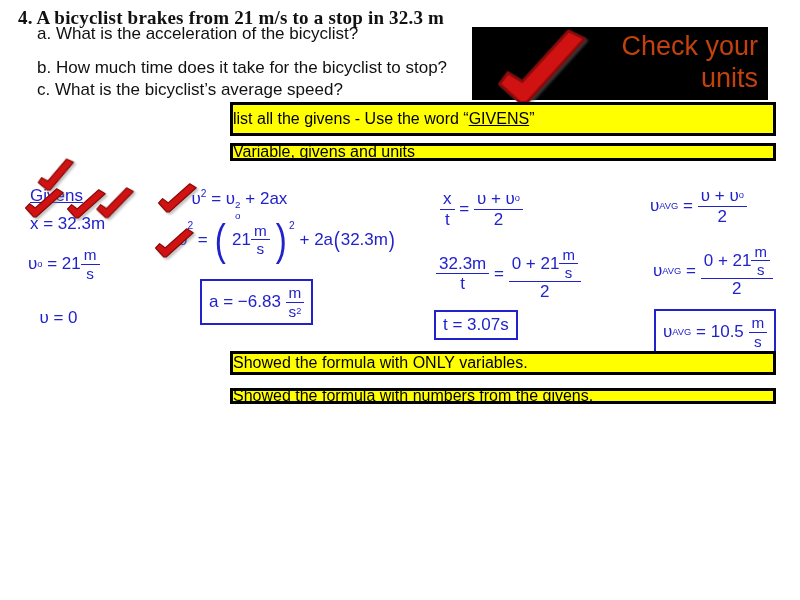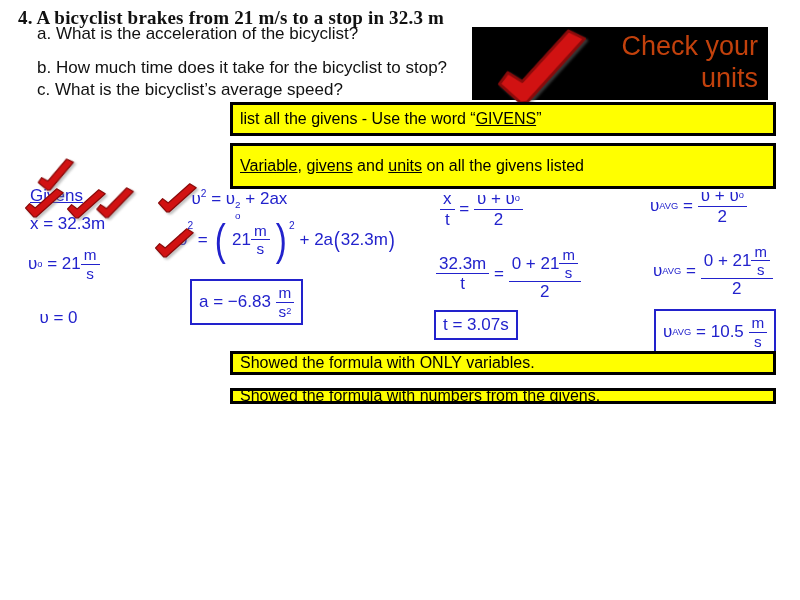--- a/index.html
+++ b/index.html
@@ -32,21 +32,21 @@
 
   
   .ck { position:absolute; filter:drop-shadow(2px 2px 1px rgba(120,120,120,0.45)); }
   .ck-big { left:486px; top:32px; width:112px; height:76px; z-index:3; transform:rotate(-6deg); }
   .ck-sm { width:40px; height:32px; z-index:5; }
 
   
   .ybox {
     left:230px; width:546px; background:#ffff00; border:3px solid #000;
     box-sizing:border-box; display:flex; align-items:center;
-    padding-left:7px; font-size:16px; color:#000; z-index:4;
+    font-size:16px; color:#000; z-index:4;
   }
   .ybox span { white-space:pre; }
   .u { text-decoration:underline; }
 
   
   .math {
     color:#2222cc; font-size:17px; white-space:pre; z-index:1;
   }
   .mrow { display:flex; align-items:center; }
   .math sup { font-size:60%; }
@@ -90,45 +90,44 @@
 </div>
 <svg class="ck ck-big">
     <use href="#ckmark"></use>
   </svg>
 
 <div class="abs ybox" style="top:102px; height:34px">
   <span>list all the givens - Use the word “</span>
     <span class="u">GIVENS</span>
     <span>”</span>
 </div>
-<div class="abs ybox" style="top:143px; height:46px">
+<div class="abs ybox" style="top:143px; height:18px">
   <span class="u">Variable</span>
     <span>, </span>
     <span class="u">givens</span>
     <span> and </span>
     <span class="u">units</span>
-    <span> on all the givens listed</span>
 </div>
 
 <div class="abs math underline-blue" style="left:30px; top:186px">Givens</div>
 <div class="abs math" style="left:30px; top:214px">x = 32.3m</div>
 <div class="abs math mrow" style="left:28px; top:246px">
   <span>υ</span><sub>o</sub><span> = 21</span><span class="frac" style="font-size:90%"><span class="num">m</span><span class="den">s</span></span>
 </div>
 <div class="abs math" style="left:30px; top:288px">
   <span>υ</span><span> = 0</span>
 </div>
 
 <div class="abs math" style="left:182px; top:168px">
   <span>υ</span><sup>2</sup><span> = </span><span>υ</span><span class="stack"><span>2</span><span>o</span></span><span> + 2ax</span>
 </div>
 <div class="abs math mrow" style="left:178px; top:220px">
   <span>0</span><sup style="align-self:flex-start">2</sup><span> = </span><span class="bp1">(</span><span> </span><span>21</span><span class="frac" style="font-size:90%"><span class="num">m</span><span class="den">s</span></span><span> </span><span class="bp1">)</span><sup style="align-self:flex-start">2</sup><span> + 2a</span><span class="bp2">(</span><span>32.3m</span><span class="bp2">)</span>
 </div>
-<div class="abs math ansbox" style="left:190px; top:279px">
+<div class="abs math ansbox" style="left:200px; top:279px">
   <span>a = −6.83 </span><span class="frac" style="font-size:90%"><span class="num">m</span><span class="den"><span>s</span><sup>2</sup></span></span>
 </div>
 
 <div class="abs math mrow" style="left:440px; top:189px">
   <span class="frac"><span class="num">x</span><span class="den">t</span></span><span> = </span><span class="frac"><span class="num"><span>υ + υ</span><sub>o</sub></span><span class="den">2</span></span>
 </div>
 <div class="abs math mrow" style="left:436px; top:246px">
   <span class="frac"><span class="num">32.3m</span><span class="den">t</span></span><span> = </span><span class="frac"><span class="num"><span>0 + 21</span><span class="frac" style="font-size:88%"><span class="num">m</span><span class="den">s</span></span></span><span class="den">2</span></span>
 </div>
 <div class="abs math ansbox" style="left:434px; top:310px">

